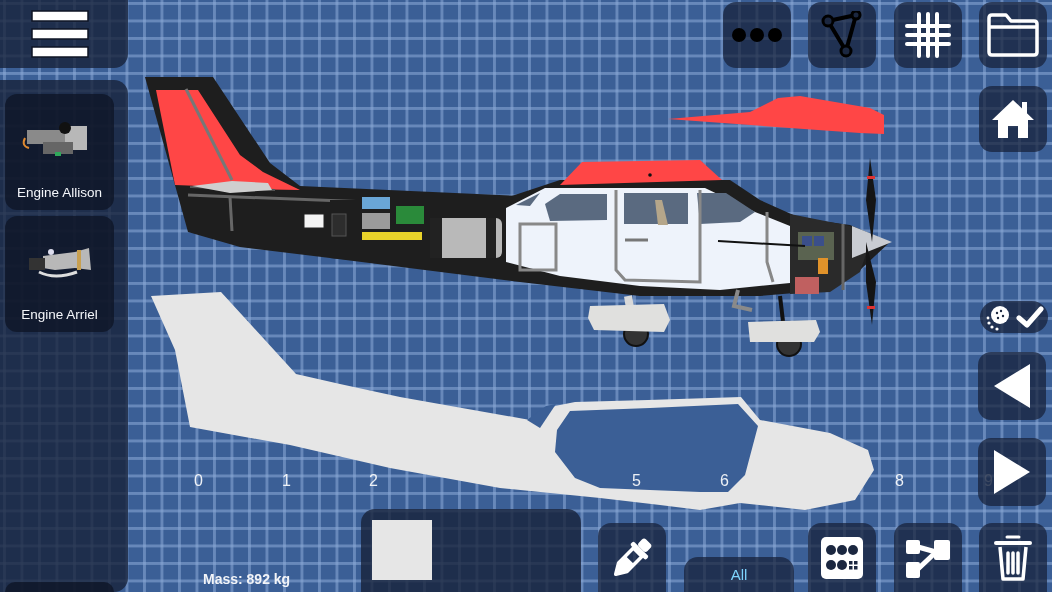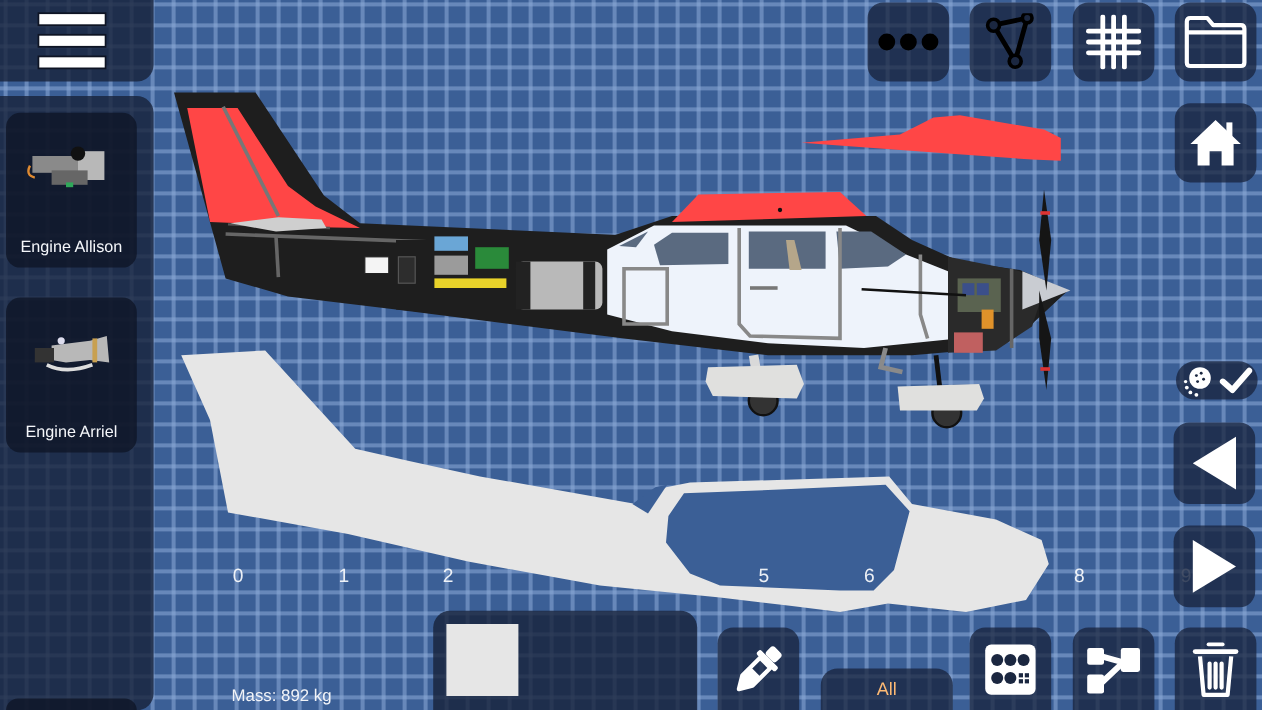--- a/index.html
+++ b/index.html
@@ -10,26 +10,26 @@
       background-image:
         linear-gradient(to right, rgba(140,170,215,0.55) 0 3px, transparent 3px),
         linear-gradient(to bottom, rgba(140,170,215,0.55) 0 3px, transparent 3px);
       background-size:17.5px 17.5px;
       background-position:3px 2px;
     }
     .panel { position:absolute; background:rgba(22,32,55,0.78); border-radius:14px; }
     .btn { position:absolute; background:rgba(22,32,55,0.72); border-radius:13px; display:flex; align-items:center; justify-content:center; cursor:pointer; }
     .btn svg { display:block; }
     .sidebar { position:absolute; left:0; top:80px; width:128px; height:512px; background:rgba(22,32,55,0.78); border-radius:0 14px 14px 0; }
-    .part-card { position:absolute; left:5px; width:109px; height:129px; background:rgba(14,20,36,0.75); border-radius:12px; cursor:pointer; }
+    .part-card { position:absolute; left:5px; width:109px; height:116px; background:rgba(14,20,36,0.75); border-radius:12px; cursor:pointer; }
     .part-card .thumb { position:absolute; left:10px; top:14px; width:90px; height:62px; }
     .part-card .label { position:absolute; left:0; right:0; bottom:10px; text-align:center; color:#f4f6fa; font-size:13.5px; white-space:nowrap; }
     .ruler-num { position:absolute; top:472px; color:rgba(255,255,255,0.9); font-size:16px; }
-    .mass { position:absolute; left:193px; top:571px; color:#f2f4f8; font-size:14px; }
-    .all-pill { position:absolute; left:684px; top:557px; width:110px; height:35px; background:rgba(22,32,55,0.72); border-radius:14px 14px 0 0; color:#fdba74; font-size:15px; display:flex; align-items:center; justify-content:center; cursor:pointer; }
+    .mass { position:absolute; left:203px; top:571px; color:#f2f4f8; font-size:14px;font-weight:bold; }
+    .all-pill { position:absolute; left:684px; top:557px; width:110px; height:35px; background:rgba(22,32,55,0.72); border-radius:14px 14px 0 0; color:#7dd3fc; font-size:15px; display:flex; align-items:center; justify-content:center; cursor:pointer; }
     .canvas { position:absolute; left:0; top:0; width:1052px; height:592px; }
   </style>
 </head>
 <body>
 
 <svg class="canvas" width="1052" height="592" viewBox="0 0 1052 592">
 
   <g>
     <path d="M151,296 L221,292 L296,374 L340,384 L400,397 L530,420 L555,406 L575,402 L648,400 L741,397 L760,420 L830,433 L868,450 L874,470 L855,500 L805,510 L740,503 L700,510 L660,505 L600,498 L500,488 L390,468 L290,445 L190,427 L175,350 Z" fill="#e6e6e6"></path>
     <path d="M557,430 L570,411 L650,408 L738,404 L758,426 L745,475 L728,492 L700,492 L600,488 L575,478 L555,452 Z" fill="#3b5f96"></path>
@@ -117,21 +117,21 @@
     <svg class="thumb" viewBox="0 0 90 62">
       <rect x="12" y="22" width="54" height="14" fill="#8a8a8a"></rect>
       <rect x="50" y="18" width="22" height="24" fill="#b8b8b8"></rect>
       <circle cx="50" cy="20" r="6" fill="#111"></circle>
       <rect x="28" y="34" width="30" height="12" fill="#666"></rect>
       <rect x="40" y="44" width="6" height="4" fill="#2fa85a"></rect>
       <path d="M10,30 Q6,38 14,40" stroke="#e08a30" stroke-width="2" fill="none"></path>
     </svg>
     <div class="label">Engine Allison</div>
   </div>
-  <div class="part-card" style="top:136px;margin-top:32px;">
+  <div class="part-card" style="top:136px;">
     <svg class="thumb" viewBox="0 0 90 62">
       <path d="M28,26 L60,22 L74,18 L76,40 L60,38 L40,40 L28,38 Z" fill="#b8b8b8"></path>
       <rect x="62" y="20" width="4" height="20" fill="#c8a050"></rect>
       <rect x="14" y="28" width="16" height="12" fill="#333"></rect>
       <path d="M24,42 Q40,50 62,42" stroke="#ddd" stroke-width="3" fill="none"></path>
       <circle cx="36" cy="22" r="3" fill="#dde"></circle>
     </svg>
     <div class="label">Engine Arriel</div>
   </div>
   <div class="part-card" style="top:502px;height:20px;"></div>

